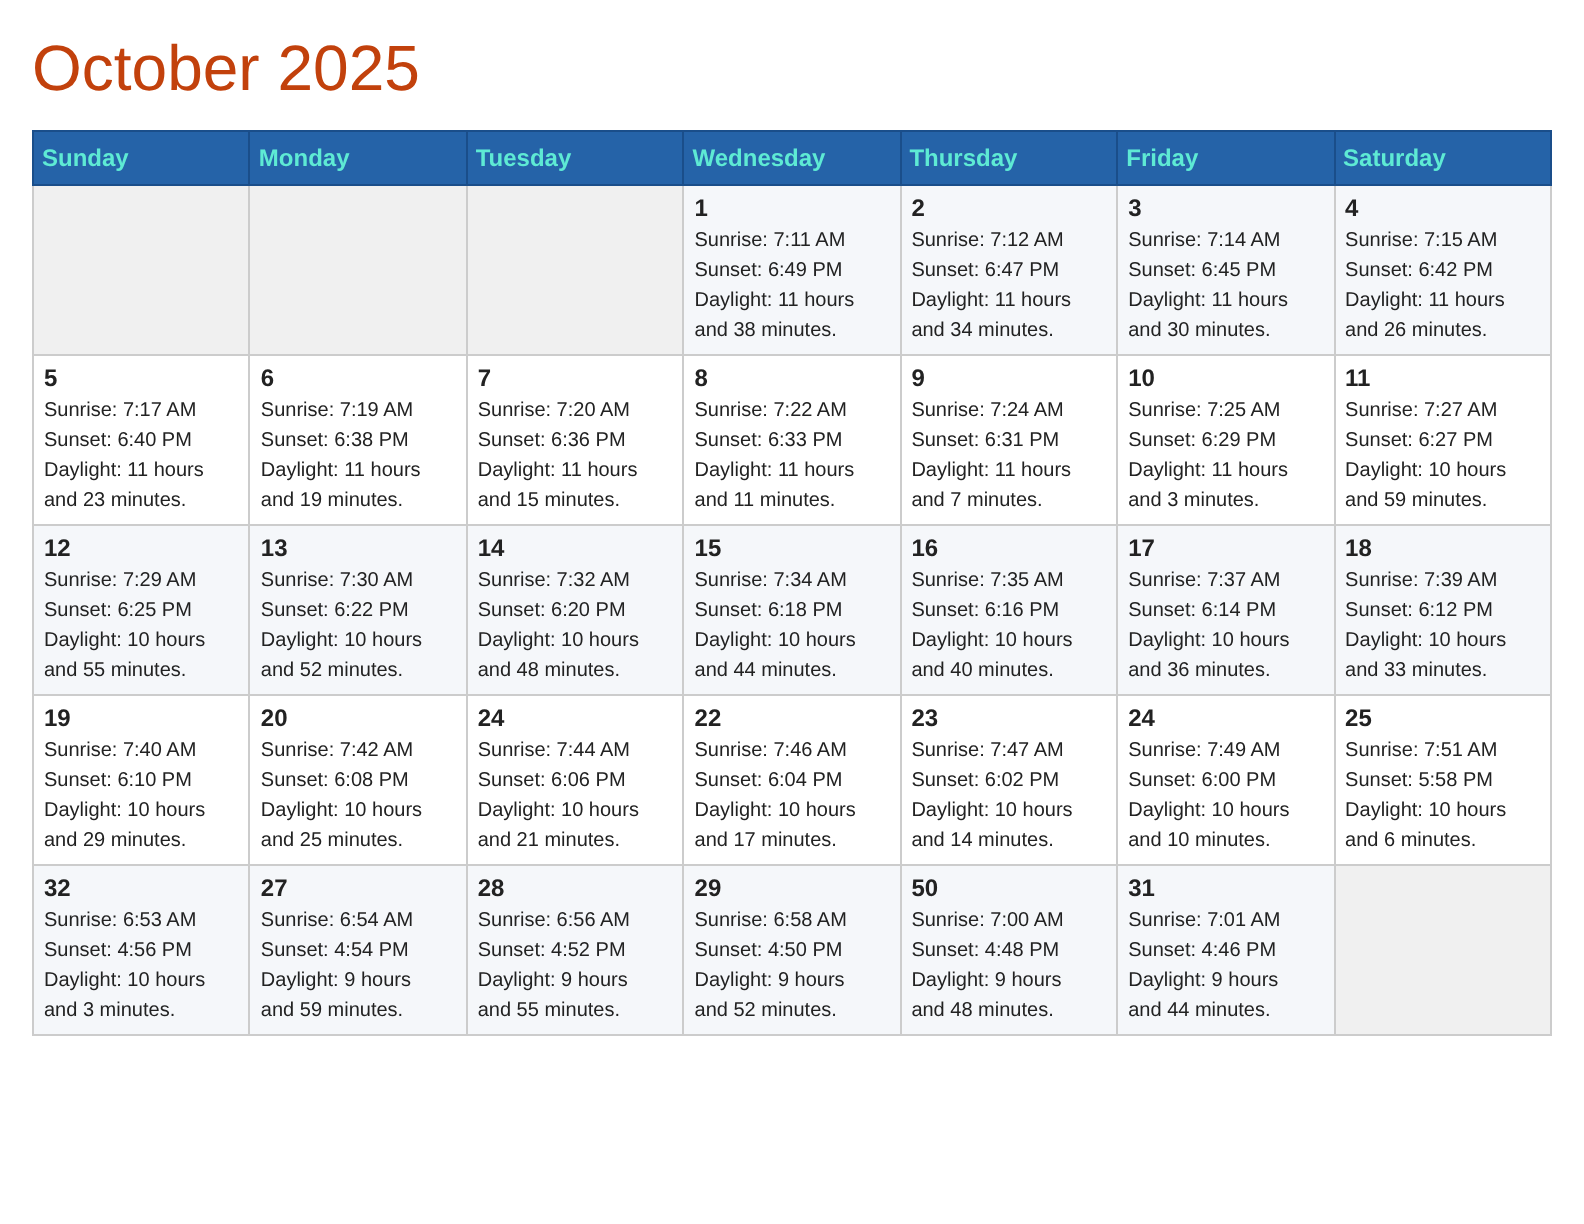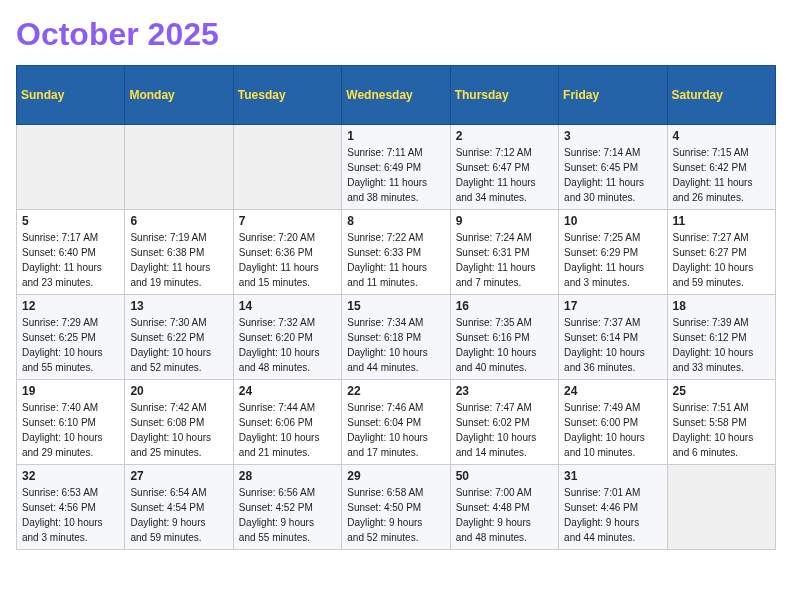--- a/index.html
+++ b/index.html
@@ -29,38 +29,38 @@
     }
     .logo-icon {
       width: 28px;
       height: 28px;
     }
     .title-block {
       text-align: right;
     }
     .month-title {
       font-size: 32px;
-      font-weight: bold;
-      color: #8b5cf6;
+      font-weight: normal;
+      color: #c2410c;
     }
     .location {
       font-size: 14px;
       color: #555;
     }
     table {
       width: 100%;
       border-collapse: collapse;
       table-layout: fixed;
     }
     thead th {
       background: #2563a8;
-      color: #fde047;
+      color: #5eead4;
       font-size: 12px;
       font-weight: bold;
-      padding: 22px 4px;
+      padding: 6px 4px;
       text-align: left;
       border: 1px solid #1a4e8a;
     }
     tbody tr {
       height: 80px;
     }
     tbody td {
       vertical-align: top;
       padding: 4px 5px;
       border: 1px solid #ccc;

